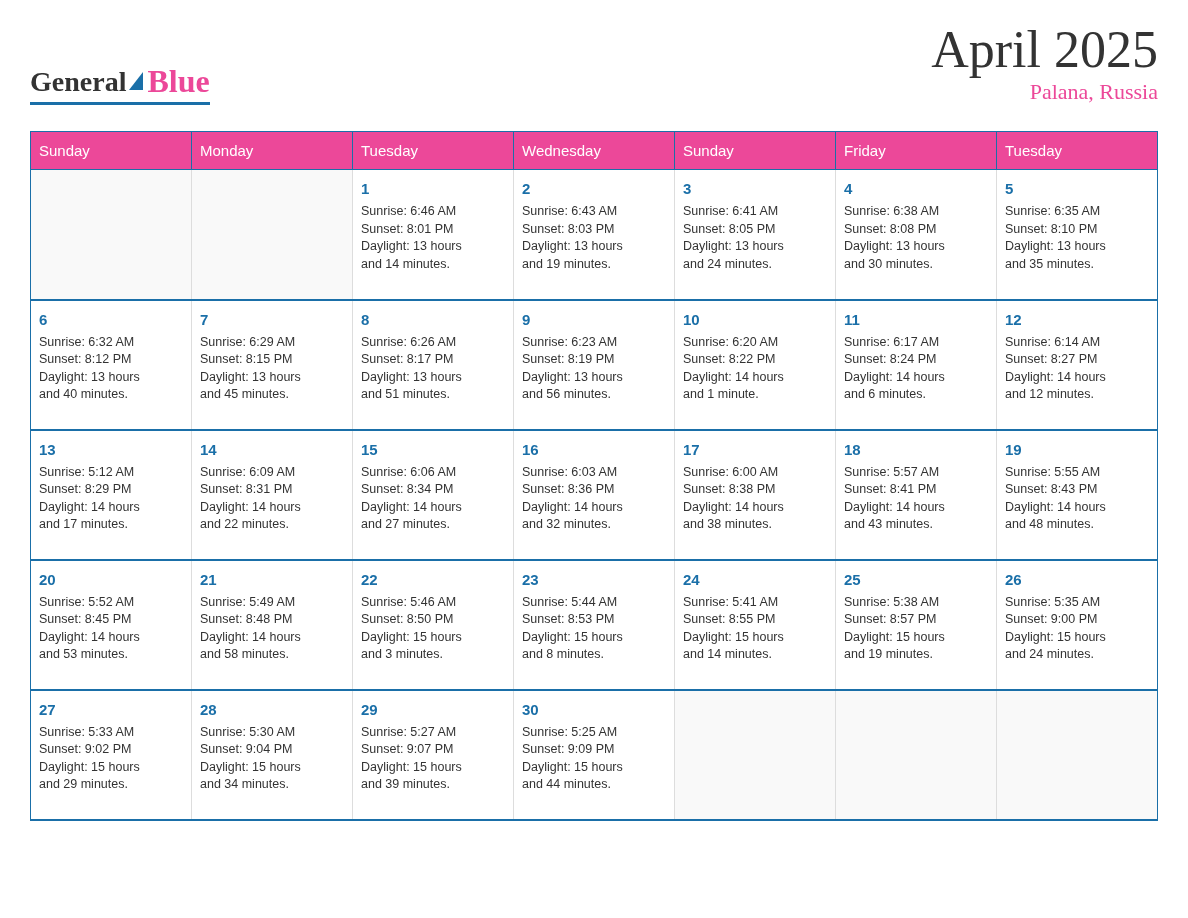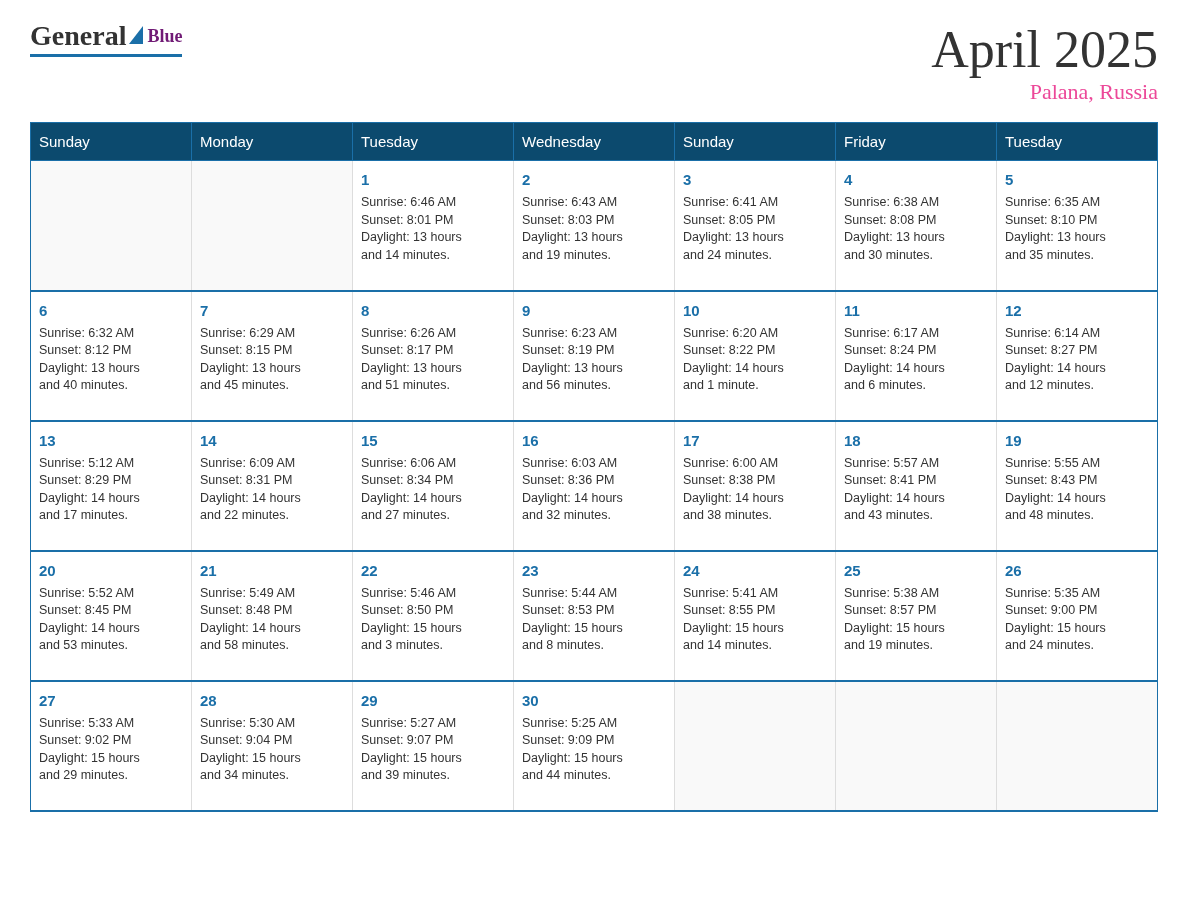--- a/index.html
+++ b/index.html
@@ -7,22 +7,22 @@
       font-family: Arial, sans-serif;
       background: #fff;
       color: #333;
       padding: 20px 30px;
       width: 1188px;
       min-height: 918px;
     }
     .header {
       display: flex;
       justify-content: space-between;
-      align-items: flex-start;
-      margin-bottom: 17px;
+      align-items: flex-end;
+      margin-bottom: 26px;
     }
     .logo {
       display: flex;
       flex-direction: column;
       align-items: flex-start;
     }
     .logo-top {
       display: flex;
       align-items: center;
     }
@@ -34,23 +34,23 @@
     }
     .logo-arrow {
       width: 0;
       height: 0;
       border-left: 14px solid transparent;
       border-bottom: 18px solid #1a6fa8;
       margin-left: 3px;
       margin-bottom: 2px;
     }
     .logo-blue {
-      font-size: 18px;
+      font-size: 32px;
       font-weight: bold;
-      color: #701a75;
+      color: #ec4899;
       font-family: Georgia, serif;
       margin-left: 4px;
     }
     .logo-underline {
       width: 100%;
       height: 3px;
       background: #1a6fa8;
       margin-top: 2px;
     }
     .title-section {
@@ -67,21 +67,21 @@
       font-weight: normal;
       color: #ec4899;
       font-family: Georgia, serif;
     }
     table {
       width: 100%;
       border-collapse: collapse;
       table-layout: fixed;
     }
     thead tr {
-      background: #0c4a6e;
+      background: #ec4899;
       color: #fff;
     }
     thead th {
       padding: 10px 8px;
       font-size: 15px;
       font-weight: normal;
       text-align: left;
       border: 1px solid #1a6fa8;
     }
     tbody tr {

